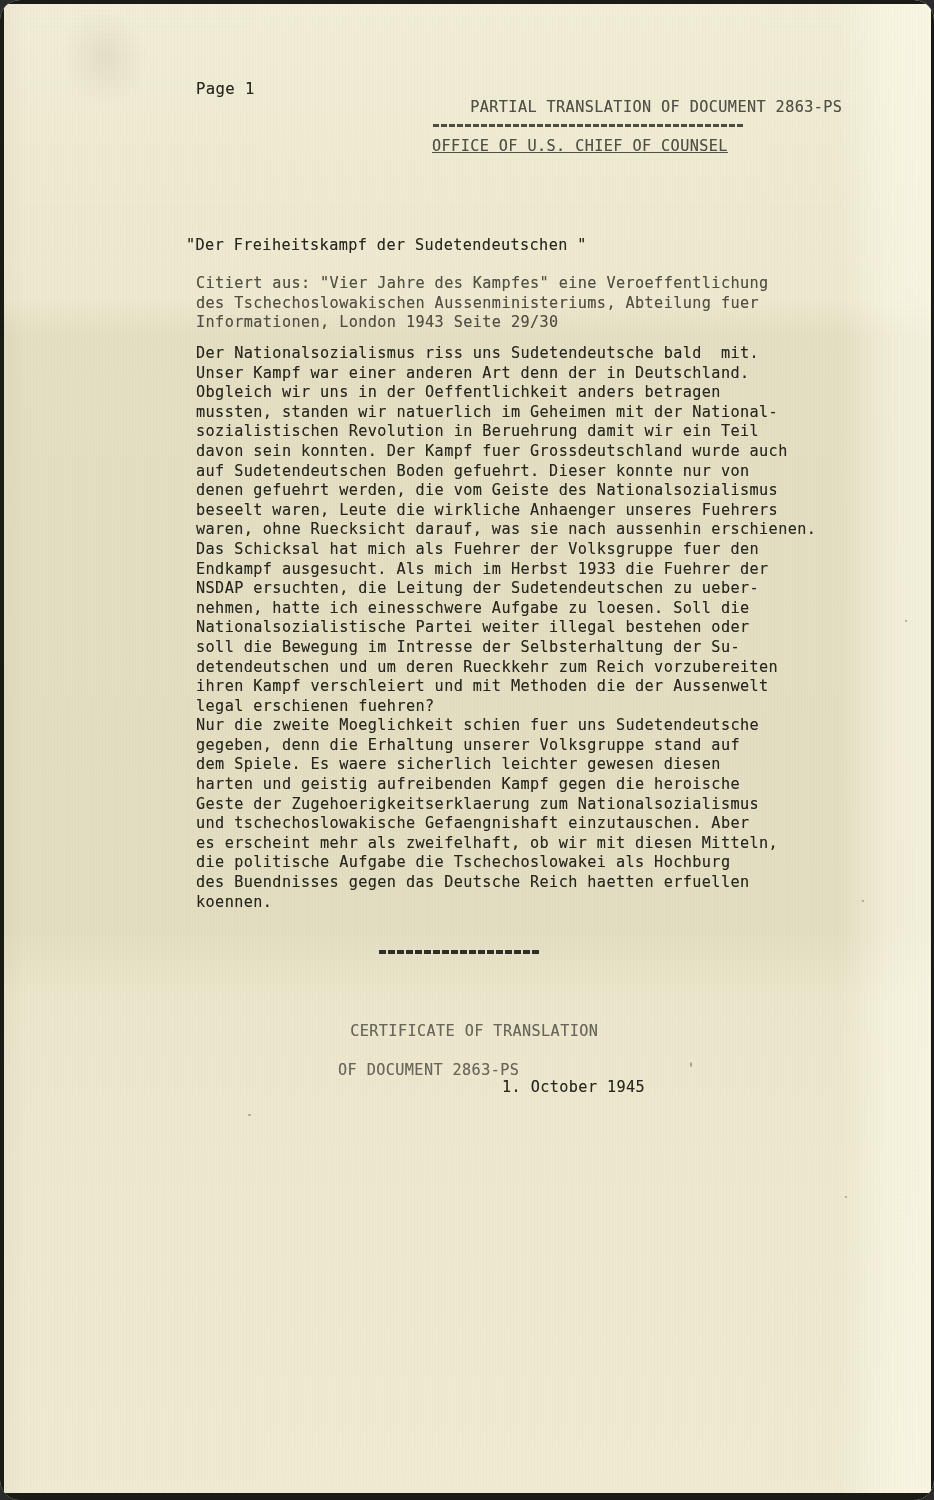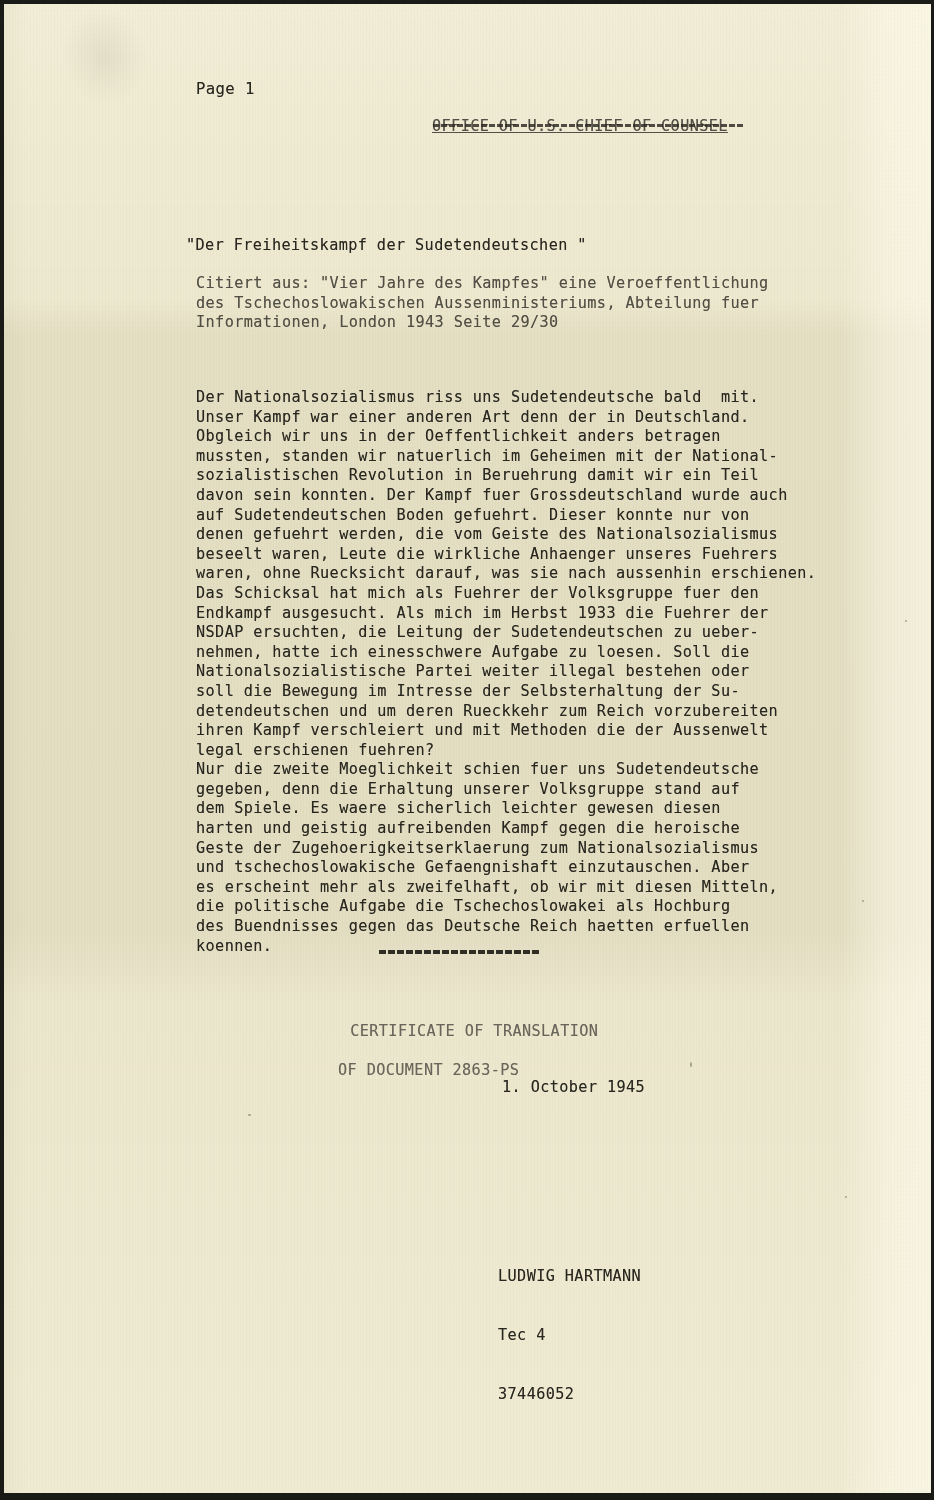--- a/index.html
+++ b/index.html
@@ -25,20 +25,21 @@
         rgba(120,108,70,0.00) 840px,
         rgba(255,252,236,0.45) 884px,
         rgba(255,252,238,0.62) 934px),
       linear-gradient(to bottom,
         rgba(255,252,235,0.40) 0px,
         rgba(255,252,235,0.18) 300px,
         rgba(118,106,66,0.045) 336px,
         rgba(118,106,66,0.050) 930px,
         rgba(255,252,235,0.10) 1000px,
         rgba(255,252,235,0.30) 1500px);
+    border-radius: 20px;
   }
 
   
   .edge {
     position: absolute;
     pointer-events: none;
     background: #1a1a17;
   }
   .edge-top    { left:0; top:0;    width:934px; height:4px; }
   .edge-bottom { left:0; bottom:0; width:934px; height:7px; }
@@ -106,21 +107,21 @@
   #header-rule { left: 433px; top: 124px; width: 312px; height: 2.5px; opacity: .82; }
   #mid-rule    { left: 379px; top: 950px; width: 162px; height: 3.6px; opacity: .95;
                  background: repeating-linear-gradient(90deg,
                    #26251e 0px, #26251e 7px,
                    rgba(0,0,0,0) 7px, rgba(0,0,0,0) 9px); }
 
   
   #lecture-line  { left: 196px; top: 198px; }
   #speech-title  { left: 186px; top: 236px; }
   #citation      { left: 196px; top: 274px; }
-  #body          { left: 196px; top: 344px; margin-top: 44px; }
+  #body          { left: 196px; top: 344px; }
 
   #cert-heading  { left: 312px; top: 1002px; text-align: left; }
   #cert-heading .l2 { display: block; padding-left: 26px; }
   #cert-date     { left: 502px; top: 1078px; }
   #cert-body     { left: 186px; top: 1128px; }
   #signature     { left: 498px; top: 1228px; }
 
   
   .speck { position: absolute; background: #6a6451; border-radius: 50%; opacity: .55; }
 </style>
@@ -128,20 +129,21 @@
 <body>
 
 <div class="scan">
 
   <div class="grain"></div>
   <div class="smudge"></div>
 
   <div class="tw" id="page-label">Page 1</div>
 
   <div class="tw faint" id="doc-title">
+    <span class="l1">PARTIAL TRANSLATION OF DOCUMENT 2863-PS</span>
     <span class="l2">OFFICE OF U.S. CHIEF OF COUNSEL</span>
   </div>
 
   <div class="rule" id="header-rule"></div>
 
 
   <div class="tw" id="speech-title">"Der Freiheitskampf der Sudetendeutschen "</div>
 
   <div class="tw faint" id="citation">Citiert aus: "Vier Jahre des Kampfes" eine Veroeffentlichung
 des Tschechoslowakischen Aussenministeriums, Abteilung fuer
@@ -180,25 +182,20 @@
   <div class="rule" id="mid-rule"></div>
 
   <div class="tw fainter" id="cert-heading">
     <span class="l1">CERTIFICATE OF TRANSLATION</span>
     <span class="l2">OF DOCUMENT 2863-PS</span>
   </div>
 
   <div class="tw" id="cert-date">1. October 1945</div>
 
 
-  <div class="tw" id="signature">
-    <div>LUDWIG HARTMANN</div>
-    <div>Tec 4</div>
-    <div>37446052</div>
-  </div>
 
   <div class="speck" style="left:905px;top:620px;width:2px;height:2px;"></div>
   <div class="speck" style="left:862px;top:900px;width:2px;height:2px;"></div>
   <div class="speck" style="left:690px;top:1062px;width:2px;height:5px;"></div>
   <div class="speck" style="left:845px;top:1196px;width:2px;height:2px;"></div>
   <div class="speck" style="left:248px;top:1114px;width:3px;height:2px;"></div>
 
   <div class="edge edge-top"></div>
   <div class="edge edge-bottom"></div>
   <div class="edge edge-left"></div>

